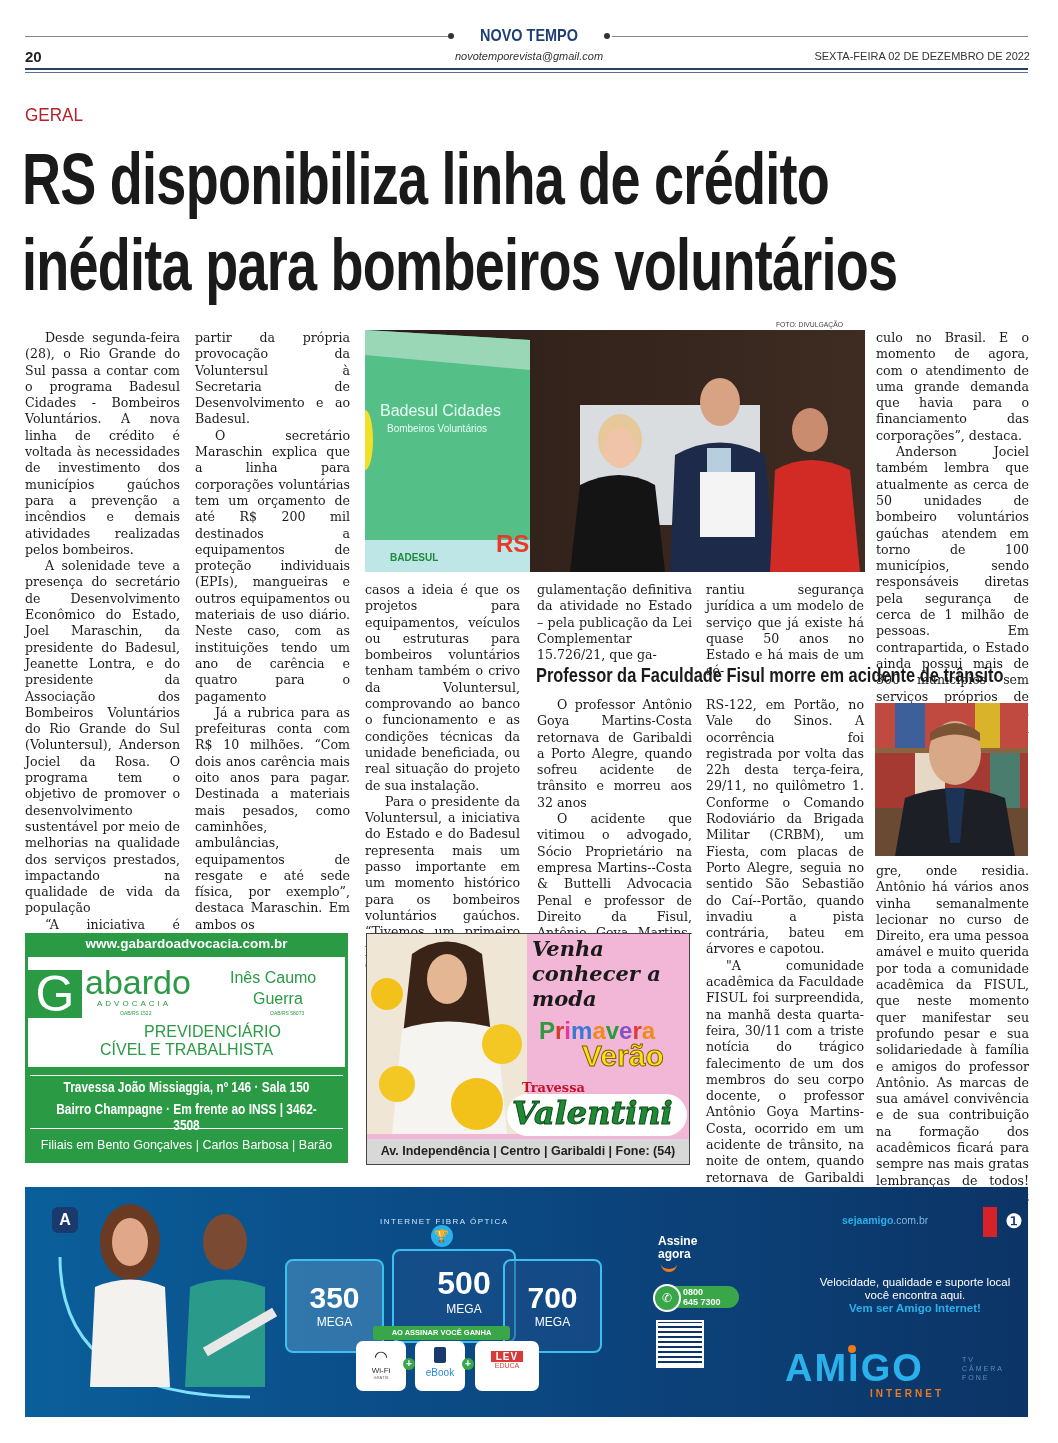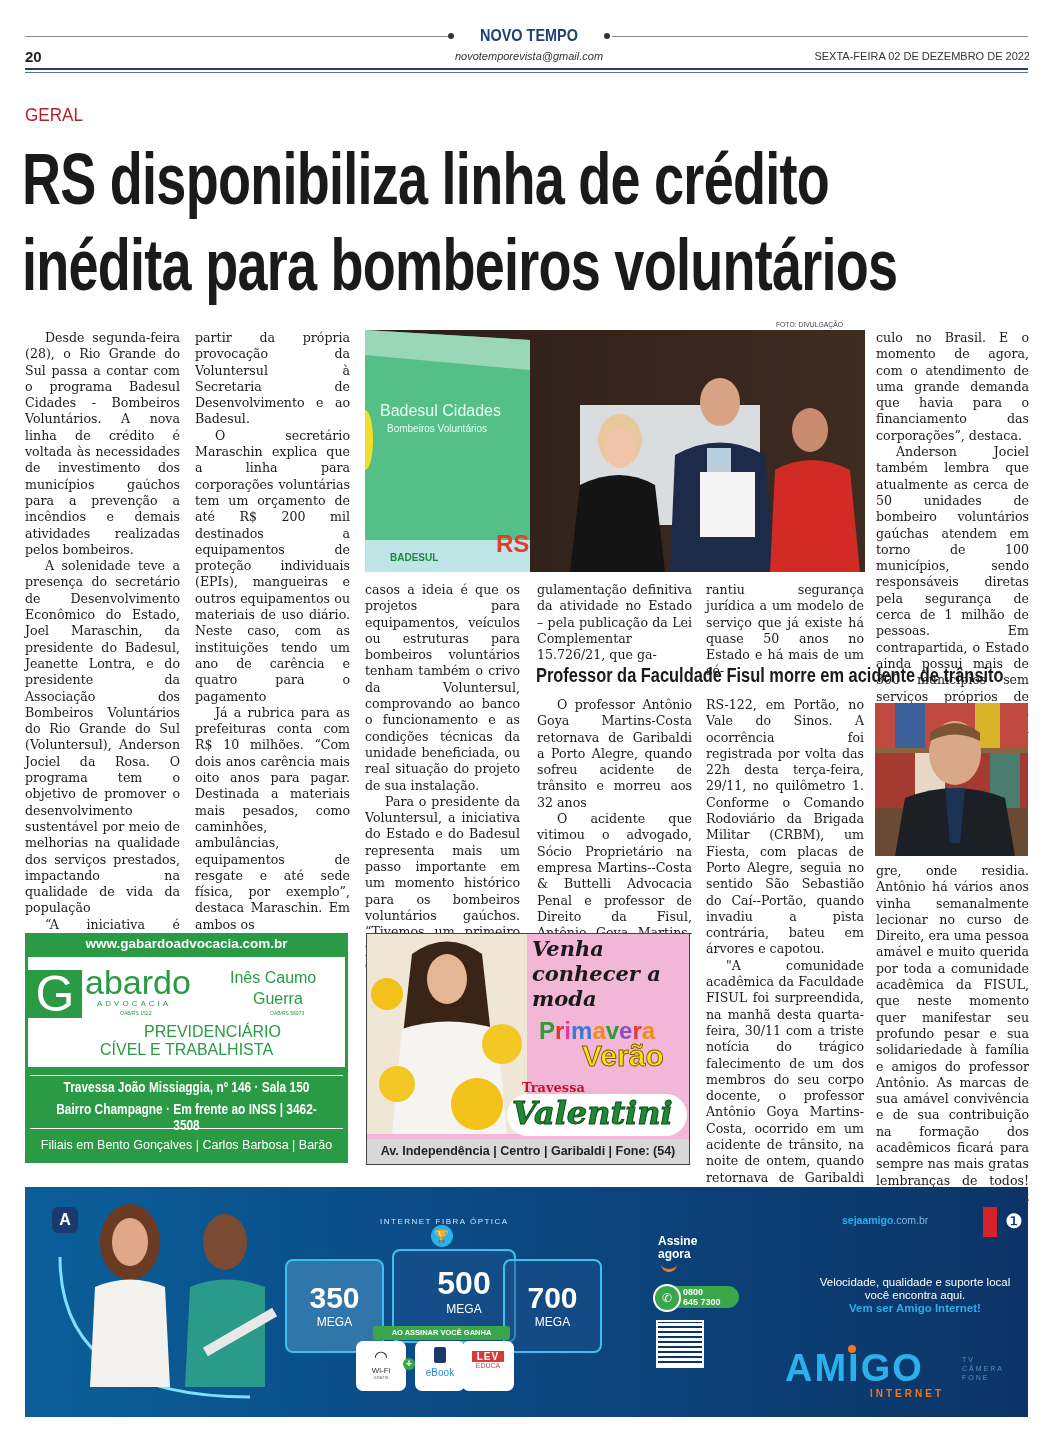--- a/index.html
+++ b/index.html
@@ -214,21 +214,21 @@
     <div style="font-size:16px;color:#222;margin-top:6px;">◠</div>
     <div style="font-size:8px;color:#333;">Wi-Fi</div>
     <div style="font-size:4px;color:#666;">GRÁTIS</div>
   </div>
   <div class="abs" style="top:171px;left:378px;width:12px;height:12px;border-radius:50%;background:#3aa64a;color:#fff;font-size:10px;line-height:12px;text-align:center;font-weight:bold;">+</div>
   <div class="abs" style="top:154px;left:390px;width:50px;height:50px;background:#fff;border-radius:7px;text-align:center;">
     <div style="margin:6px auto 0;width:12px;height:16px;background:#1a3a6e;border-radius:2px;"></div>
     <div style="font-size:10px;color:#2a8ad6;margin-top:4px;">eBook</div>
   </div>
   <div class="abs" style="top:171px;left:437px;width:12px;height:12px;border-radius:50%;background:#3aa64a;color:#fff;font-size:10px;line-height:12px;text-align:center;font-weight:bold;">+</div>
-  <div class="abs" style="top:154px;left:437px;width:52px;height:50px;background:#fff;border-radius:7px;text-align:center;">
+  <div class="abs" style="top:154px;left:450px;width:64px;height:50px;background:#fff;border-radius:7px;text-align:center;">
     <div style="margin:10px auto 0;width:32px;background:#d83a3a;color:#fff;font-size:10px;font-weight:bold;letter-spacing:1px;">LEV</div>
     <div style="font-size:7px;color:#d83a3a;">EDUCA</div>
   </div>
 
   <div class="abs" style="top:48px;left:633px;color:#fff;font-weight:bold;font-size:12px;line-height:13px;">
     <div>Assine</div>
     <div>agora</div>
   </div>
   <div class="abs" style="top:76px;left:636px;width:16px;height:6px;border-bottom:3px solid #f07a1a;border-radius:0 0 10px 10px;"></div>
   <div class="abs" style="top:99px;left:630px;width:84px;height:22px;border-radius:11px;background:#3aa64a;">

